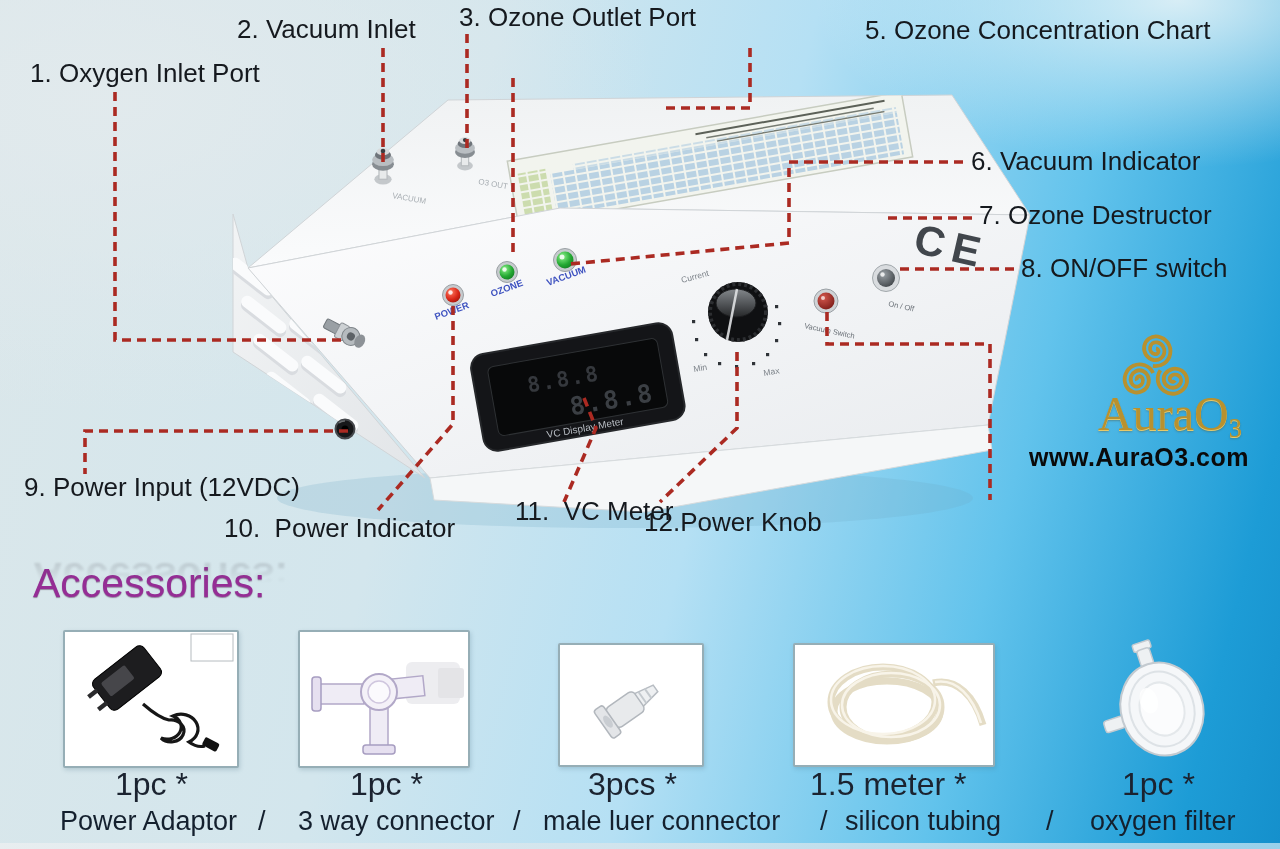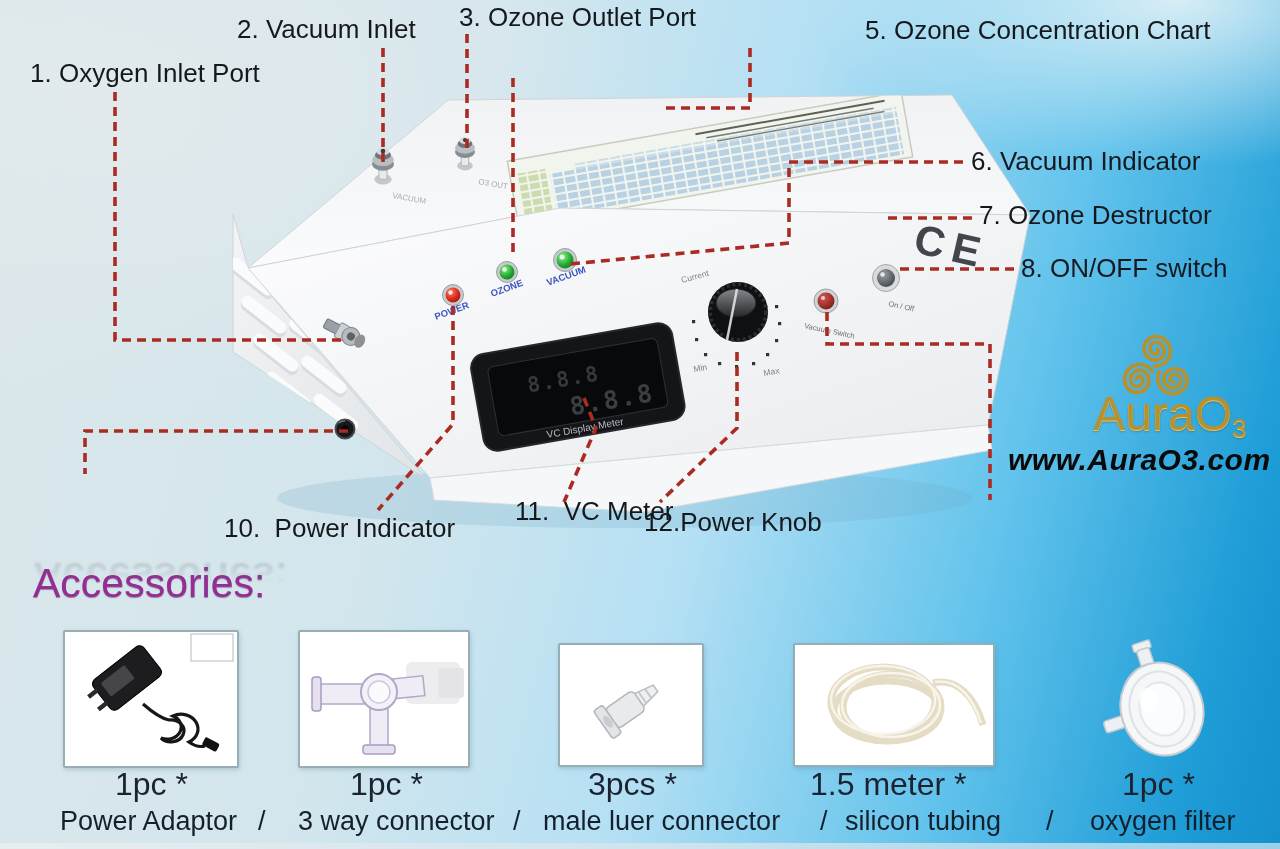--- a/index.html
+++ b/index.html
@@ -9,25 +9,25 @@
     background:
       radial-gradient(900px 500px at 8% 12%, rgba(226,234,237,.95), rgba(226,234,237,0) 62%),
       radial-gradient(520px 240px at 92% 0%, rgba(238,246,248,.85), rgba(238,246,248,0) 70%),
       linear-gradient(104deg,#dbe7ea 0%,#d3e6ed 34%,#b5e0f4 55%,#62c3ec 76%,#1d9cd6 93%,#1590cc 100%);
   }
   svg{display:block}
   .scene{position:absolute;left:0;top:0;}
   .callout{position:absolute;font-size:26px;line-height:1.12;color:#15191e;white-space:pre;}
   .logo-spiral{position:absolute;left:1098px;top:322px;}
   .logo-word{position:absolute;left:1070px;top:386px;width:200px;text-align:center;
-    font-family:Liberation Sans, sans-serif;font-size:48px;color:#b8912f;
+    font-family:Liberation Serif, serif;font-size:48px;color:#b8912f;
     text-shadow:0 1px 0 #e6c96a,0 2px 2px rgba(90,60,10,.35);}
   .logo-word sub{font-size:.55em;vertical-align:-.25em;}
   .website{position:absolute;left:1008px;top:443px;width:262px;text-align:center;
-    font-size:30px;font-weight:bold;color:#0a0a0a;letter-spacing:.5px;font-style:italic;}
+    font-size:25px;font-weight:bold;color:#0a0a0a;letter-spacing:.5px;}
   .acc-title{position:absolute;left:33px;top:560px;font-size:41px;font-weight:normal;
     color:#952d95;text-shadow:0 1px 1px rgba(60,10,60,.45);}
   .acc-title-reflect{position:absolute;left:33px;top:600px;font-size:41px;font-weight:bold;
     color:#5a5a62;transform:scaleY(-1);transform-origin:top;opacity:.32;filter:blur(1px);
     -webkit-mask-image:linear-gradient(to top,rgba(0,0,0,.9),transparent 65%);
     mask-image:linear-gradient(to top,rgba(0,0,0,.9),transparent 65%);}
   .card{position:absolute;background:#fff;border:2px solid #96aeb6;border-radius:2px;
     box-shadow:1px 2px 4px rgba(70,110,130,.25);}
   .qty{position:absolute;font-size:32px;color:#1b2330;}
   .acc-name{position:absolute;top:806px;font-size:27px;color:#14202e;}
@@ -239,20 +239,21 @@
     </g>
   </svg>
 
   <div class="callout" style="left:30px;top:59px">1. Oxygen Inlet Port</div>
   <div class="callout" style="left:237px;top:15px">2. Vacuum Inlet</div>
   <div class="callout" style="left:459px;top:3px">3. Ozone Outlet Port</div>
   <div class="callout" style="left:865px;top:16px">5. Ozone Concentration Chart</div>
   <div class="callout" style="left:971px;top:147px">6. Vacuum Indicator</div>
   <div class="callout" style="left:979px;top:201px">7. Ozone Destructor</div>
   <div class="callout" style="left:1021px;top:254px">8. ON/OFF switch</div>
+  <div class="callout" style="left:24px;top:473px">9. Power Input (12VDC)</div>
   <div class="callout" style="left:224px;top:514px">10.  Power Indicator</div>
   <div class="callout" style="left:515px;top:497px">11.  VC Meter</div>
   <div class="callout" style="left:644px;top:508px">12.Power Knob</div>
 
   <svg class="logo-spiral" width="116" height="86" viewBox="-44 -46 88 72">
     <defs>
       <path id="sp" d="M0,0 a2.5,2.5 0 0 1 5,0 a5,5 0 0 1 -10,0 a7.5,7.5 0 0 1 15,0 a10,10 0 0 1 -20,0 a12.5,12.5 0 0 1 25,0" fill="none" stroke="#b8912f" stroke-width="3.2"></path>
     </defs>
     <use href="#sp" transform="translate(0,-24) rotate(100)"></use>
     <use href="#sp" transform="translate(-16,3) rotate(-25)"></use>

